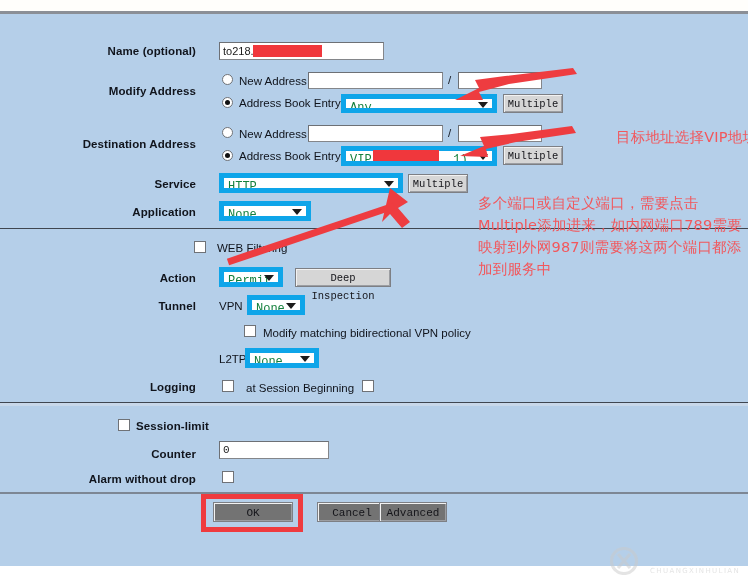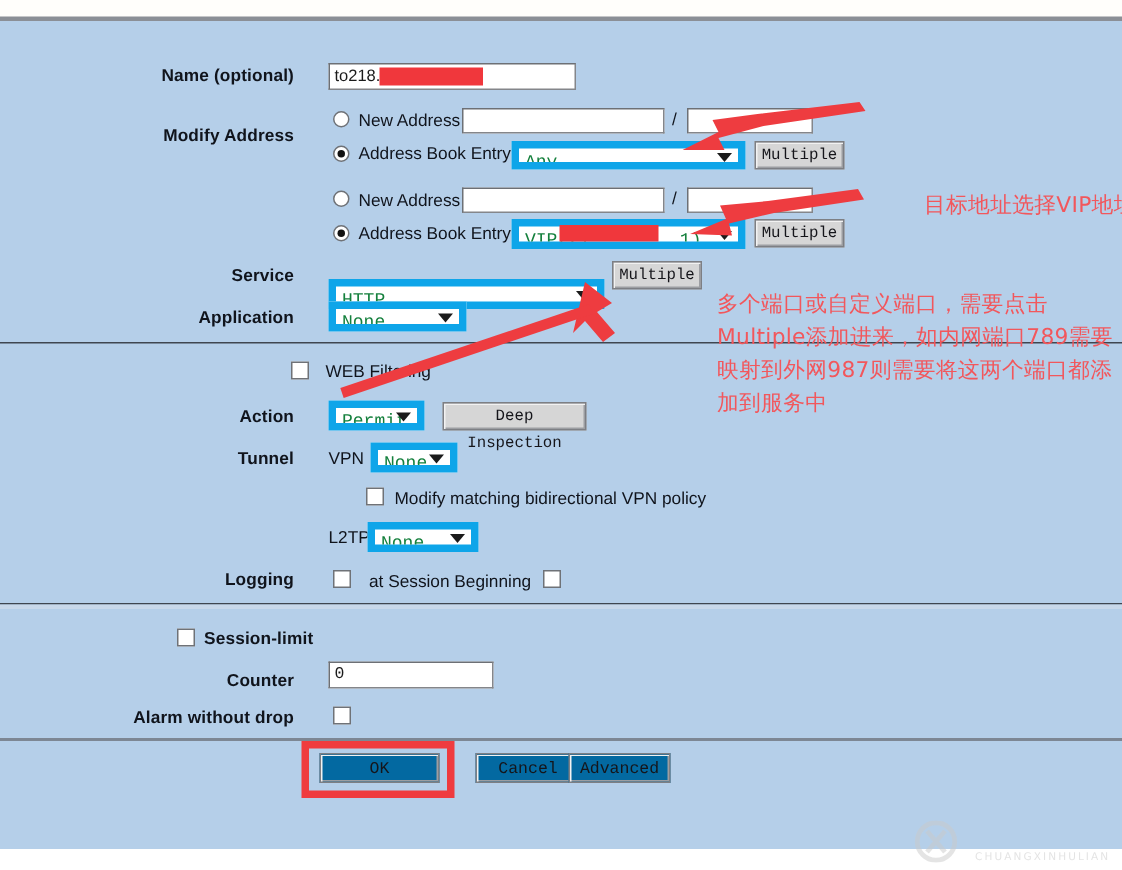--- a/index.html
+++ b/index.html
@@ -66,21 +66,21 @@
 
   
   .btn{
     position:absolute;background:#d6d6d6;
     border:1px solid #7d7f84;box-sizing:border-box;
     font-family:"Liberation Mono","DejaVu Sans Mono",monospace;
     font-size:10.5px;color:#15151a;
     text-align:center;line-height:18px;
     box-shadow:inset 1px 1px 0 #f2f2f2, inset -1px -1px 0 #9c9ea2;
   }
-  .btn.big{line-height:20px;font-size:11px;background:#0369a1;}
+  .btn.big{line-height:20px;font-size:11px;background:#737373;}
 
   
   .radio{
     position:absolute;width:11px;height:11px;border-radius:50%;
     background:#ffffff;border:1px solid #6f7277;box-sizing:border-box;
   }
   .radio.on::after{
     content:"";position:absolute;left:2px;top:2px;width:5px;height:5px;
     border-radius:50%;background:#111;
   }
@@ -138,38 +138,39 @@
   <div class="tf" style="left:458px;top:72px;width:84px;height:17px;"></div>
 
   <div class="radio on" style="left:222px;top:97px;"></div>
   <div class="plain" style="left:239px;top:97px;">Address Book Entry</div>
   <div class="sel" style="left:341px;top:94px;width:156px;height:19px;">
     <span>Any</span>
     <span class="caret"></span>
   </div>
   <div class="btn" style="left:503px;top:94px;width:60px;height:19px;">Multiple</div>
 
+  <div class="lbl" style="left:10px;top:138px;width:186px;">Destination Address</div>
 
   <div class="radio" style="left:222px;top:127px;"></div>
   <div class="plain" style="left:239px;top:128px;">New Address</div>
   <div class="tf" style="left:308px;top:125px;width:135px;height:17px;"></div>
   <div class="plain" style="left:448px;top:127px;">/</div>
   <div class="tf" style="left:458px;top:125px;width:84px;height:17px;"></div>
 
   <div class="radio on" style="left:222px;top:150px;"></div>
   <div class="plain" style="left:239px;top:150px;">Address Book Entry</div>
   <div class="sel" style="left:341px;top:146px;width:156px;height:20px;">
     <span>VIP(21</span><span style="margin-left:60px;">1)</span>
     <span class="caret"></span>
   </div>
   <div class="redact" style="left:373px;top:150px;width:66px;height:11px;"></div>
   <div class="btn" style="left:503px;top:146px;width:60px;height:19px;">Multiple</div>
 
   <div class="lbl" style="left:10px;top:178px;width:186px;">Service</div>
-  <div class="sel" style="left:219px;top:186px;width:184px;height:20px;">
+  <div class="sel" style="left:219px;top:173px;width:184px;height:20px;">
     <span>HTTP</span>
     <span class="caret"></span>
   </div>
   <div class="btn" style="left:408px;top:174px;width:60px;height:19px;">Multiple</div>
 
   <div class="lbl" style="left:10px;top:206px;width:186px;">Application</div>
   <div class="sel" style="left:219px;top:201px;width:92px;height:20px;">
     <span>None</span>
     <span class="caret"></span>
   </div>

